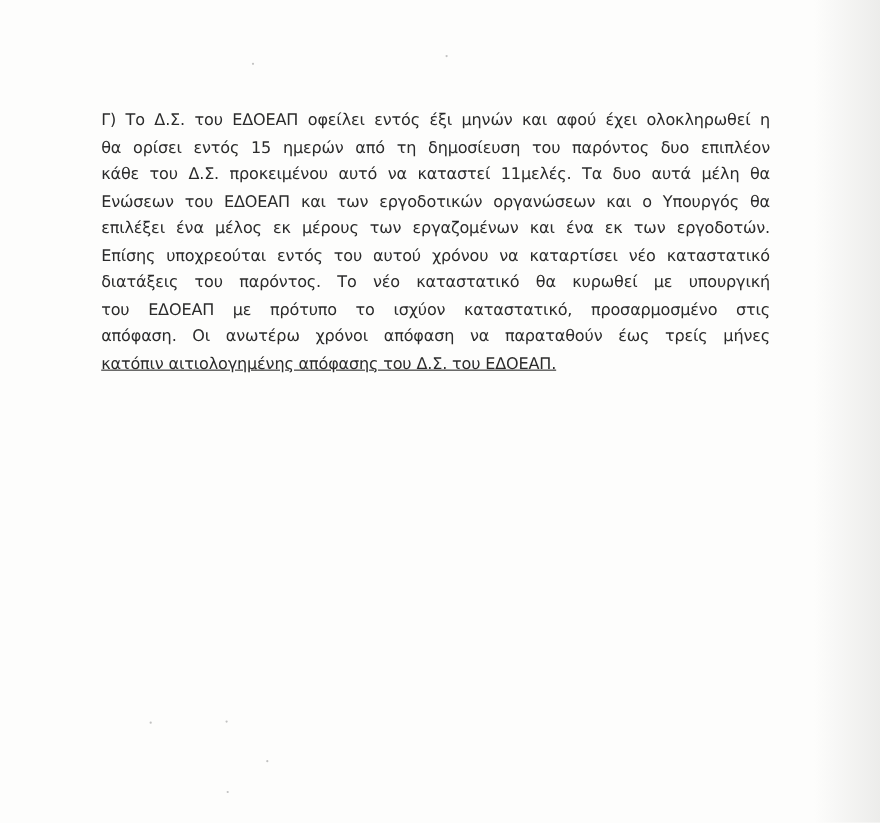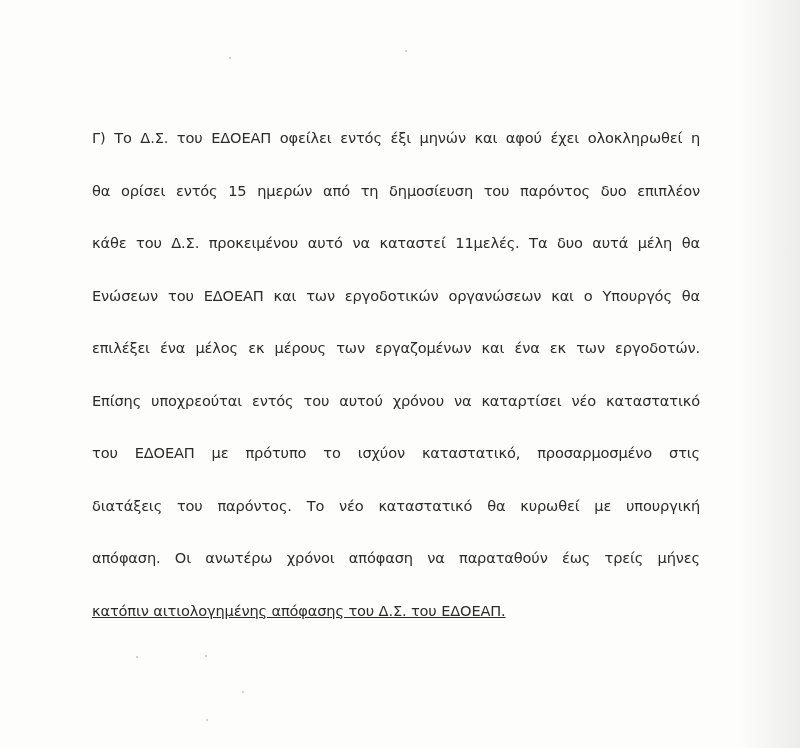--- a/index.html
+++ b/index.html
@@ -35,21 +35,20 @@
       font-size: 14.6px;
       line-height: 24.5px;
       letter-spacing: -0.15px;
     }
     .line {
       display: block;
       text-align: justify;
       text-align-last: justify;
       white-space: nowrap;
       height: 24.5px;
-      margin-top: 28px;
     }
     .line.last {
       text-align-last: left;
       text-decoration: underline;
     }
     .speck {
       position: absolute;
       width: 2px; height: 2px;
       background: #9a9a9a;
       border-radius: 50%;
@@ -60,22 +59,22 @@
 <body>
 
 <div class="page">
   <div class="paragraph">
     <span class="line">Γ) Το Δ.Σ. του ΕΔΟΕΑΠ οφείλει εντός έξι μηνών και αφού έχει ολοκληρωθεί η</span>
     <span class="line">θα ορίσει εντός 15 ημερών από τη δημοσίευση του παρόντος δυο επιπλέον</span>
     <span class="line">κάθε του Δ.Σ. προκειμένου αυτό να καταστεί 11μελές. Τα δυο αυτά μέλη θα</span>
     <span class="line">Ενώσεων του ΕΔΟΕΑΠ και των εργοδοτικών οργανώσεων και ο Υπουργός θα</span>
     <span class="line">επιλέξει ένα μέλος εκ μέρους των εργαζομένων και ένα εκ των εργοδοτών.</span>
     <span class="line">Επίσης υποχρεούται εντός του αυτού χρόνου να καταρτίσει νέο καταστατικό</span>
+    <span class="line">διατάξεις του παρόντος. Το νέο καταστατικό θα κυρωθεί με υπουργική</span>
     <span class="line">του ΕΔΟΕΑΠ με πρότυπο το ισχύον καταστατικό, προσαρμοσμένο στις</span>
-    <span class="line">διατάξεις του παρόντος. Το νέο καταστατικό θα κυρωθεί με υπουργική</span>
     <span class="line">απόφαση. Οι ανωτέρω χρόνοι απόφαση να παραταθούν έως τρείς μήνες</span>
     <span class="line last">κατόπιν αιτιολογημένης απόφασης του Δ.Σ. του ΕΔΟΕΑΠ.</span>
   </div>
 
   <span class="speck" style="left:229px;top:57px;"></span>
   <span class="speck" style="left:405px;top:50px;"></span>
   <span class="speck" style="left:136px;top:656px;"></span>
   <span class="speck" style="left:205px;top:655px;"></span>
   <span class="speck" style="left:242px;top:691px;"></span>
   <span class="speck" style="left:206px;top:719px;"></span>

